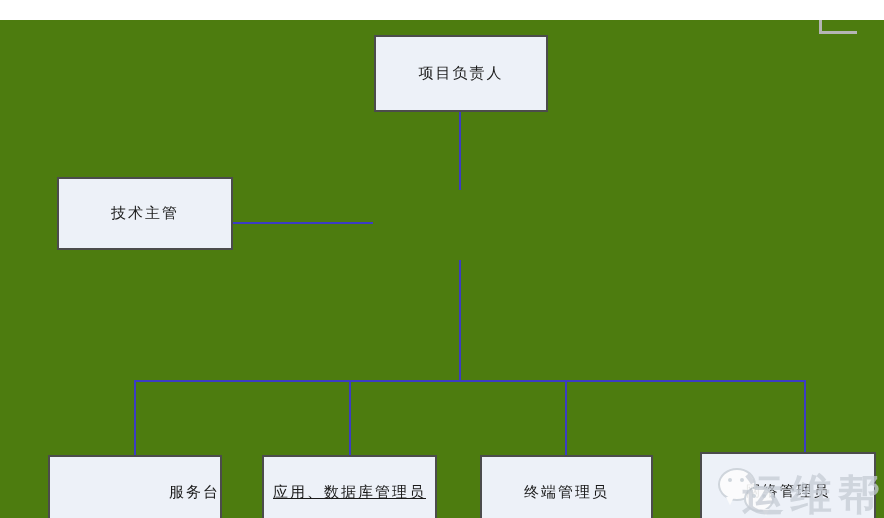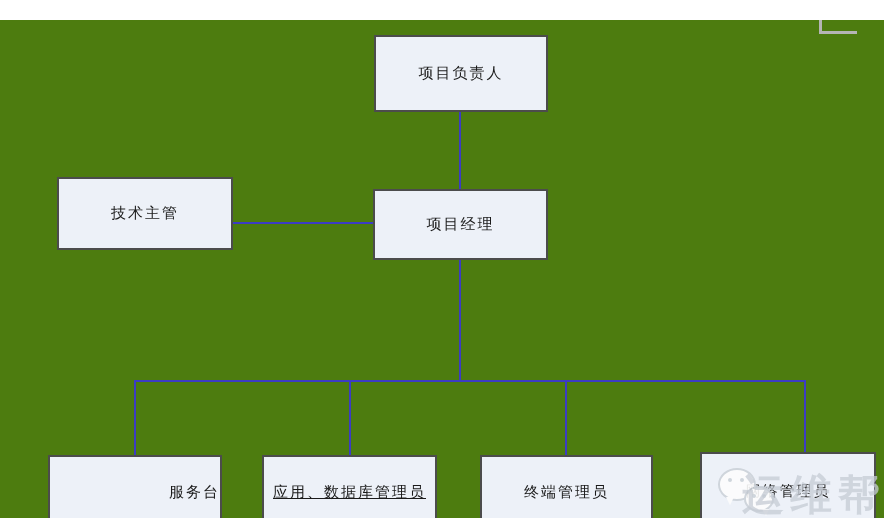--- a/index.html
+++ b/index.html
@@ -88,23 +88,20 @@
   <div class="line l-d2"></div>
   <div class="line l-d3"></div>
   <div class="line l-d4"></div>
 
   <div class="node n-leader">
     <span>项目负责人</span>
   </div>
   <div class="node n-tech">
     <span>技术主管</span>
   </div>
-  <div class="node n-manager">
-    <span>项目经理</span>
-  </div>
   <div class="node n-service">
     <span>服务台</span>
   </div>
   <div class="node n-appdb">
     <span>应用、数据库管理员</span>
   </div>
   <div class="node n-terminal">
     <span>终端管理员</span>
   </div>
   <div class="node n-network">

